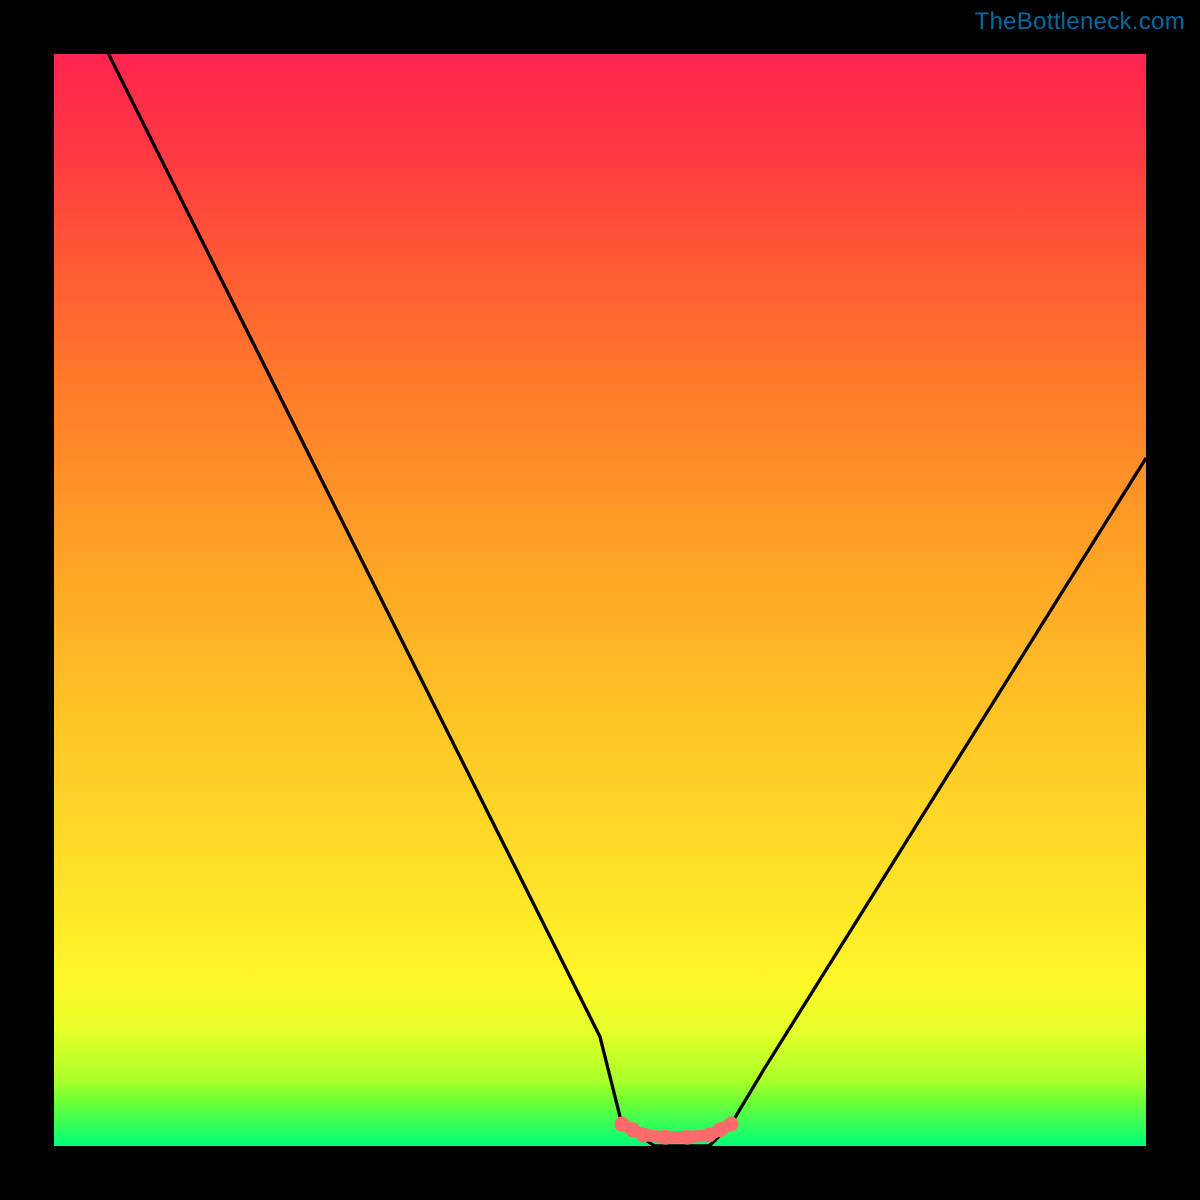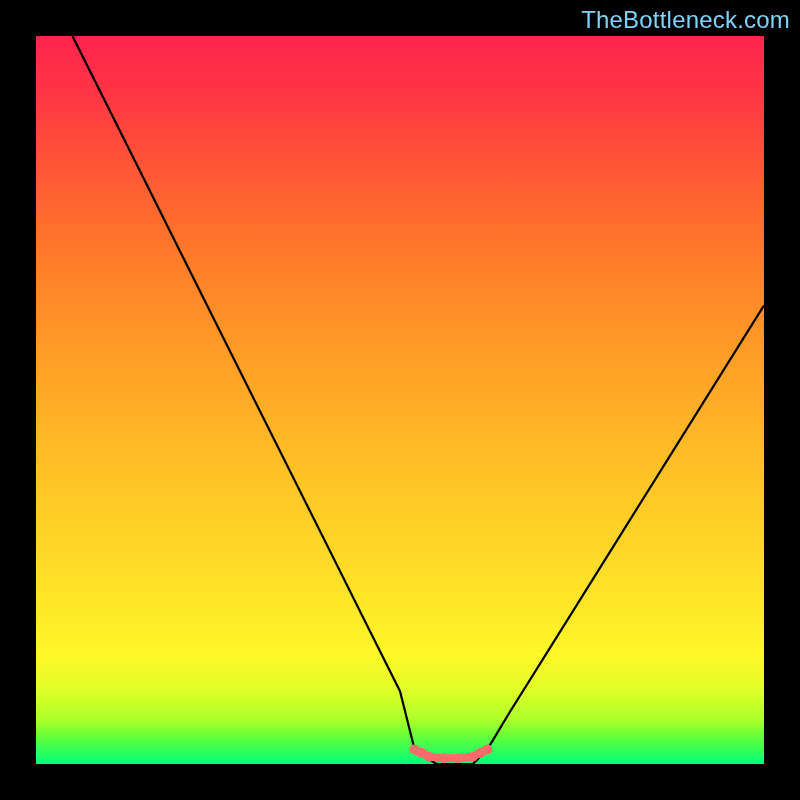--- a/index.html
+++ b/index.html
@@ -36,22 +36,22 @@
       #ff7a2a 70%,
       #ff5636 82%,
       #ff3644 92%,
       #ff244e 100%
     );
   }
   .watermark {
     position: absolute;
     top: 6px;
     right: 10px;
-    color: #7dd3fc;
-    font-size: 24px;
+    color: #0369a1;
+    font-size: 16px;
     font-weight: 400;
     letter-spacing: 0.2px;
   }
   .curve-svg {
     position: absolute;
     left: 36px;
     top: 36px;
     width: 728px;
     height: 728px;
     pointer-events: none;

